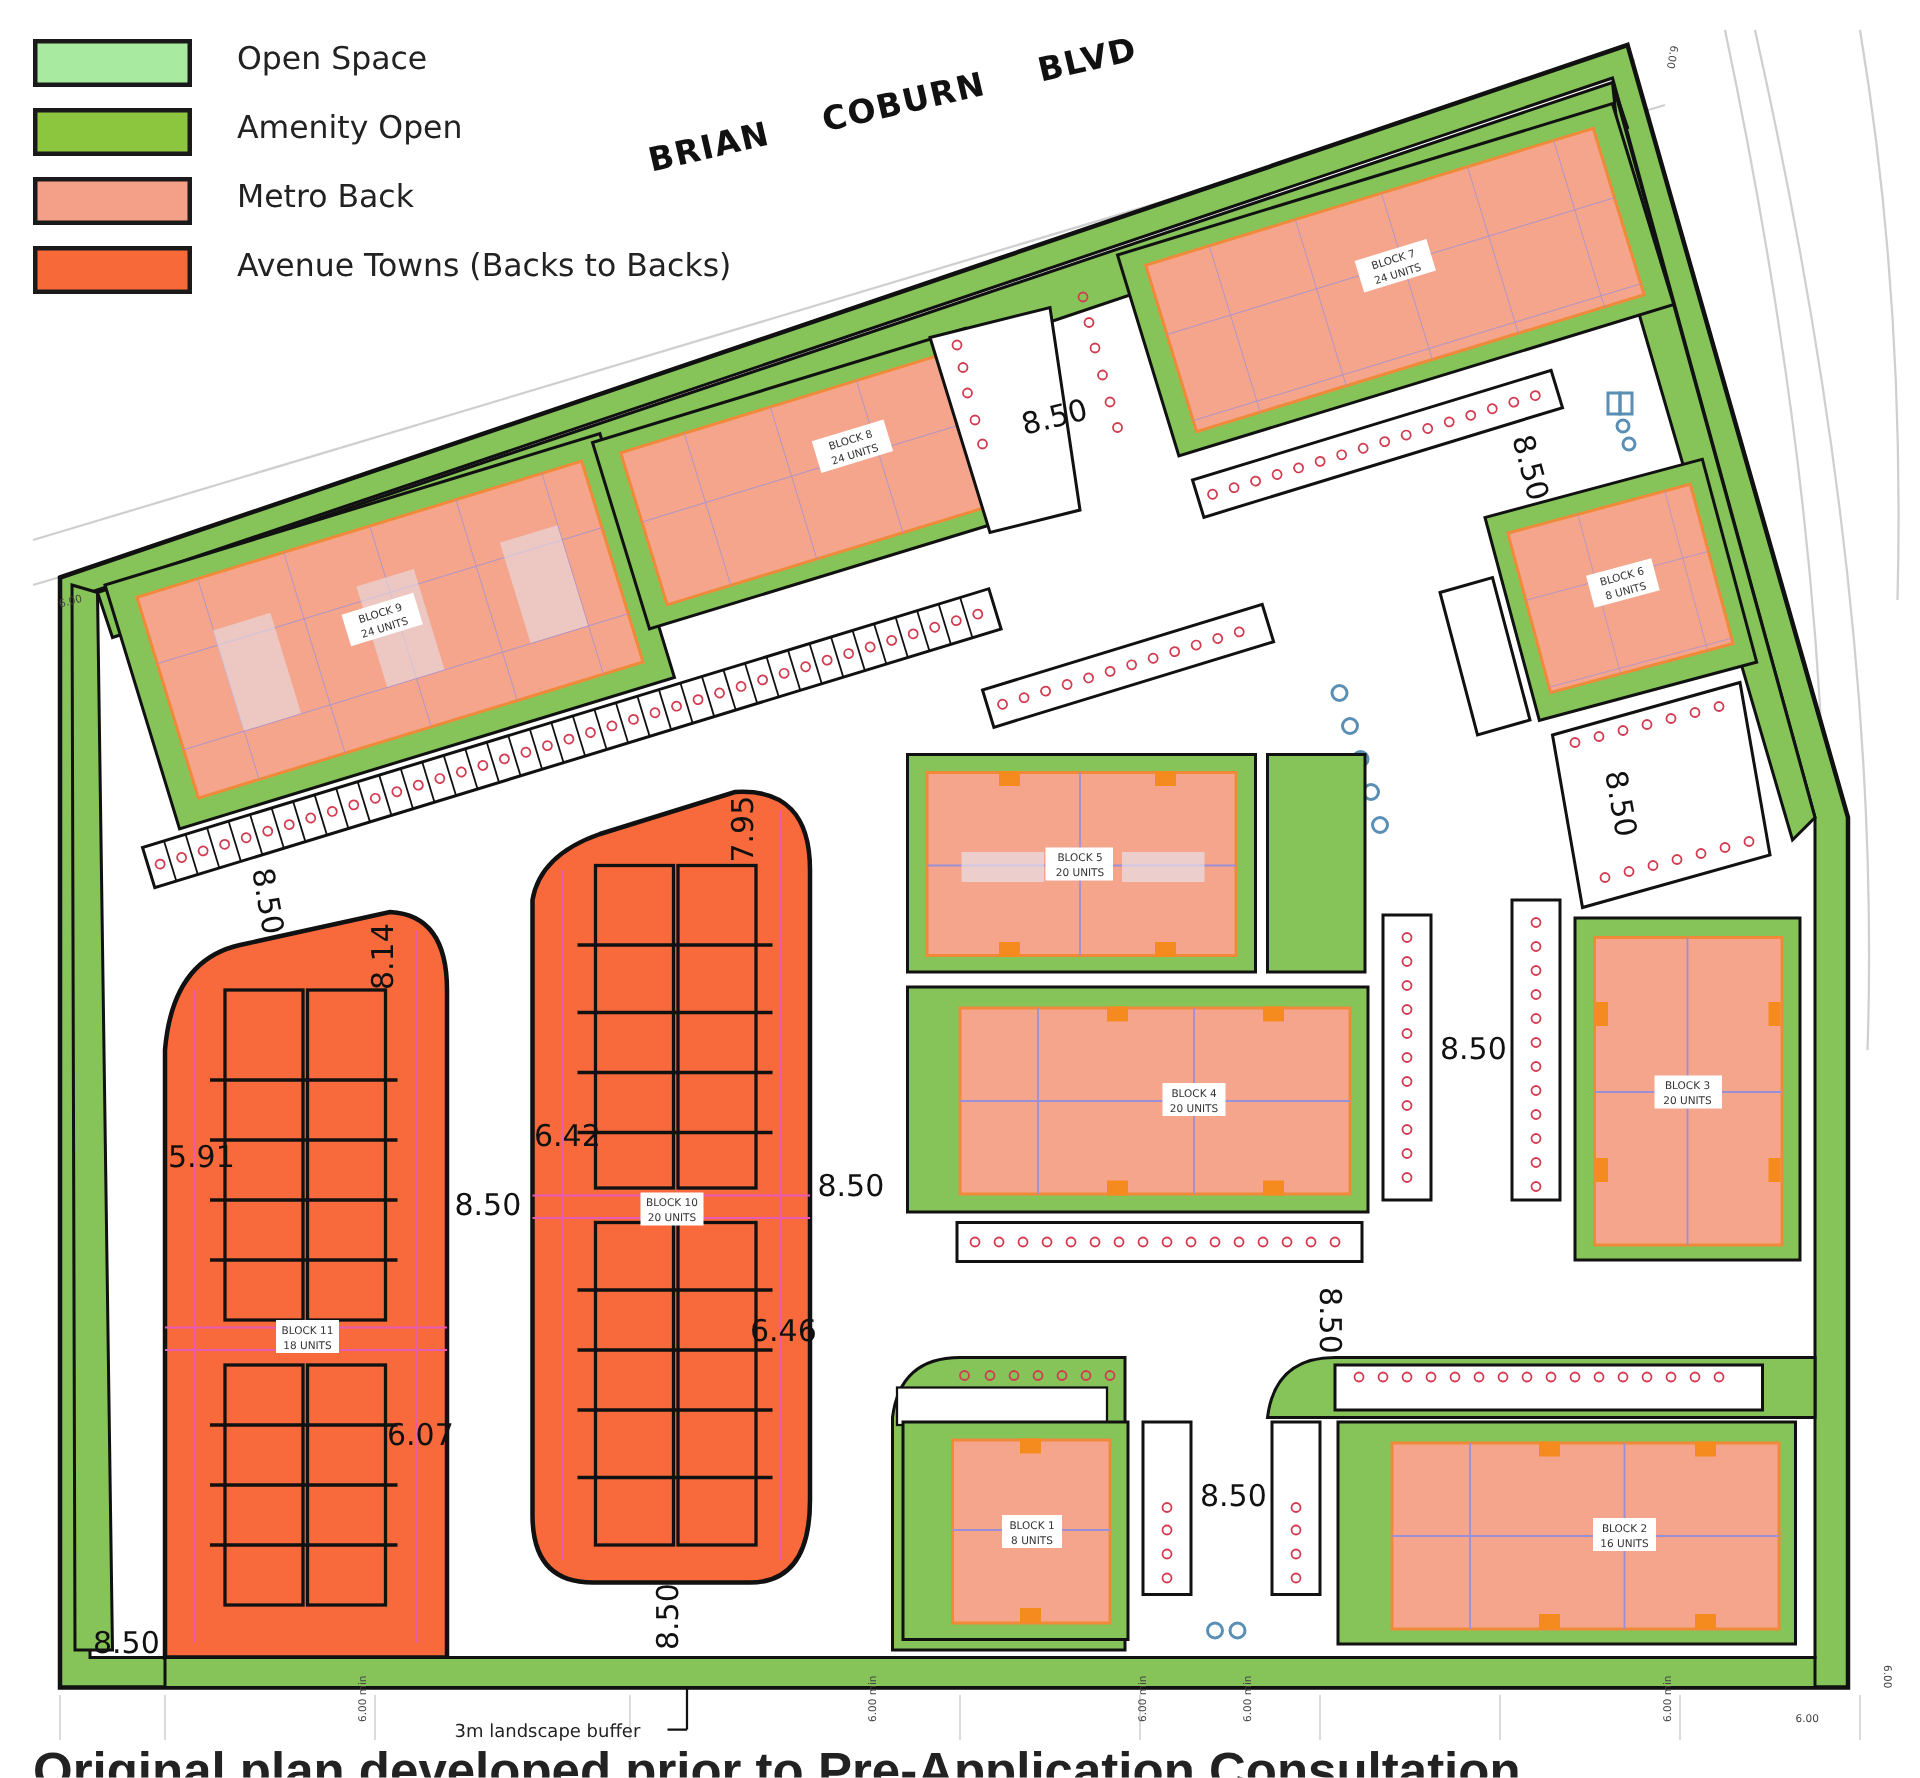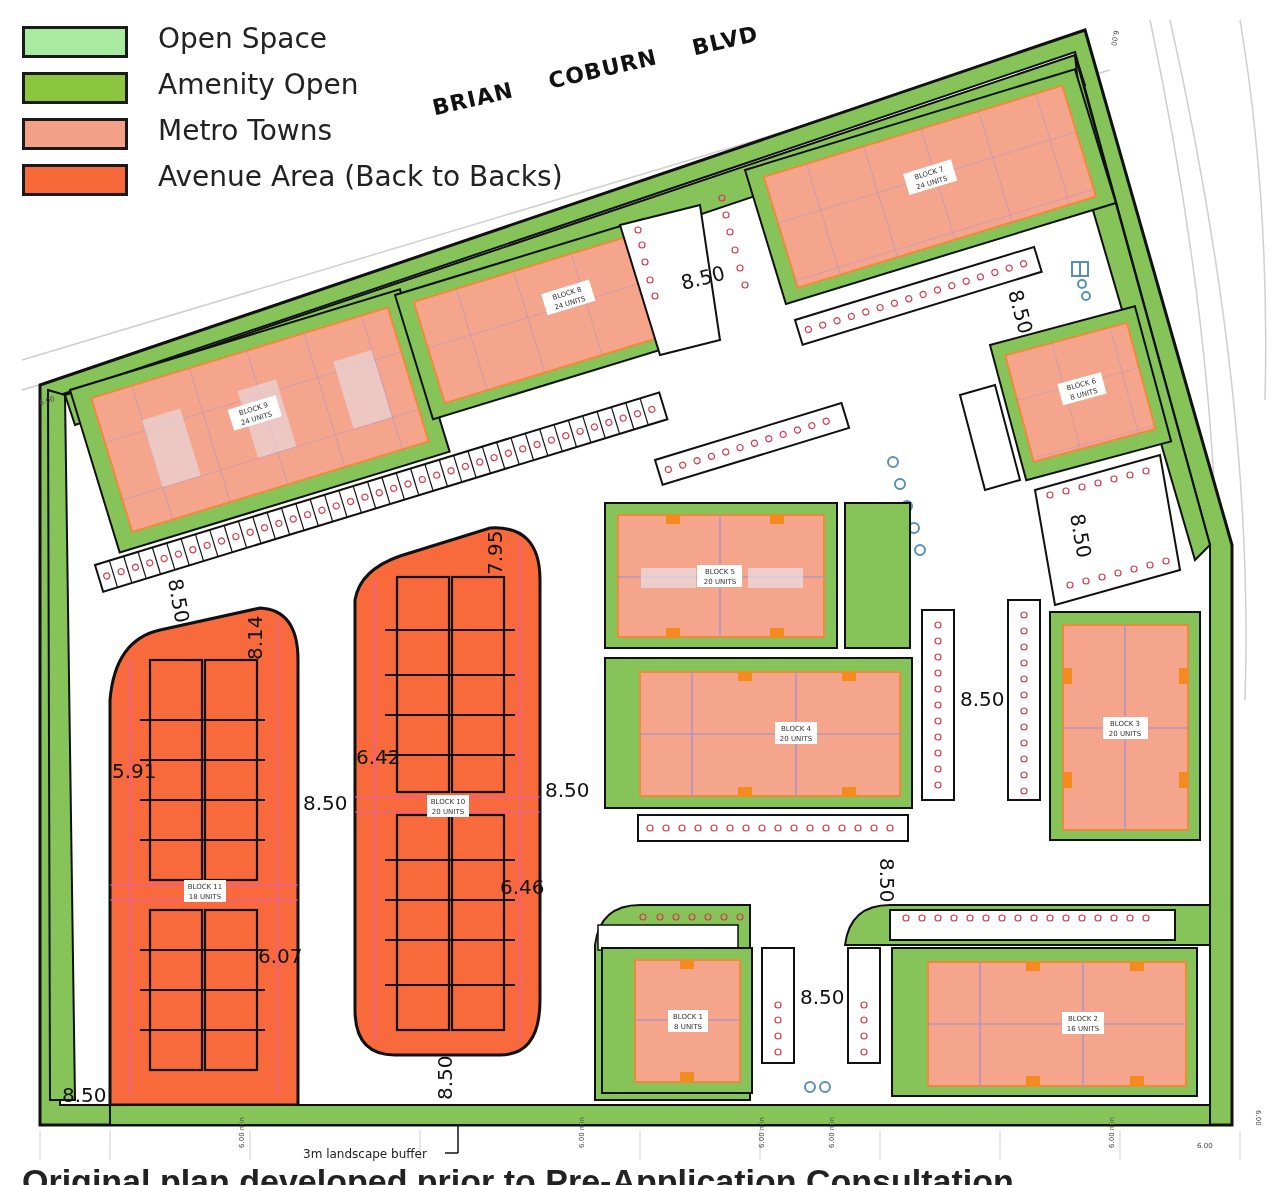--- a/index.html
+++ b/index.html
@@ -1,21 +1,21 @@
 <!DOCTYPE html>
 <html><head>
 <meta charset="utf-8">
 <style>
   html, body { margin:0; padding:0; background:#ffffff; }
   body { width:1280px; height:1185px; overflow:hidden; position:relative; font-family:"Liberation Sans", sans-serif; }
   #plan { position:absolute; left:0; top:0; width:1280px; height:1185px; }
   .legend { position:absolute; left:22px; top:24px; }
   .legend-row { position:relative; height:46px; }
   .swatch { position:absolute; left:0; top:2px; width:100px; height:26px; border:3px solid #1a1a1a; box-sizing:content-box; }
-  .legend-label { position:absolute; left:136px; top:0px; font-family:"DejaVu Sans", sans-serif; font-size:28px; color:#222; white-space:nowrap; line-height:30px; }
+  .legend-label { position:absolute; left:136px; top:0px; font-family:"DejaVu Sans", sans-serif; font-size:21px; color:#222; white-space:nowrap; line-height:30px; }
   .street { position:absolute; left:430px; top:96px; font-family:"DejaVu Sans", sans-serif; font-weight:bold; font-size:22px; color:#111; transform:rotate(-13deg); transform-origin:left top; letter-spacing:1px; word-spacing:28px; white-space:nowrap; }
   .caption { position:absolute; left:22px; top:1162px; font-family:"Liberation Sans", sans-serif; font-weight:bold; font-size:34px; color:#222; white-space:nowrap; }
   .blk-label { font-family:"DejaVu Sans", sans-serif; font-size:7px; fill:#333; }
   .dim { font-family:"DejaVu Sans", sans-serif; font-size:20px; fill:#111; }
   .dim-sm { font-family:"DejaVu Sans", sans-serif; font-size:7px; fill:#444; }
   .buffer-label { font-family:"DejaVu Sans", sans-serif; font-size:12px; fill:#222; }
 </style>
 </head>
 <body>
 
@@ -537,23 +537,23 @@
   <div class="legend-row">
     <div class="swatch" style="background:#a8eaa0"></div>
     <span class="legend-label">Open Space</span>
   </div>
   <div class="legend-row">
     <div class="swatch" style="background:#8cc63f"></div>
     <span class="legend-label">Amenity Open</span>
   </div>
   <div class="legend-row">
     <div class="swatch" style="background:#f4a088"></div>
-    <span class="legend-label">Metro Towns</span>
+    <span class="legend-label">Metro Back</span>
   </div>
   <div class="legend-row">
     <div class="swatch" style="background:#f8693a"></div>
-    <span class="legend-label">Avenue Area (Back to Backs)</span>
+    <span class="legend-label">Avenue Towns (Backs to Backs)</span>
   </div>
 </div>
 
 <div class="street">BRIAN COBURN BLVD</div>
 
 <div class="caption">Original plan developed prior to Pre-Application Consultation</div>
 
 </body></html>

